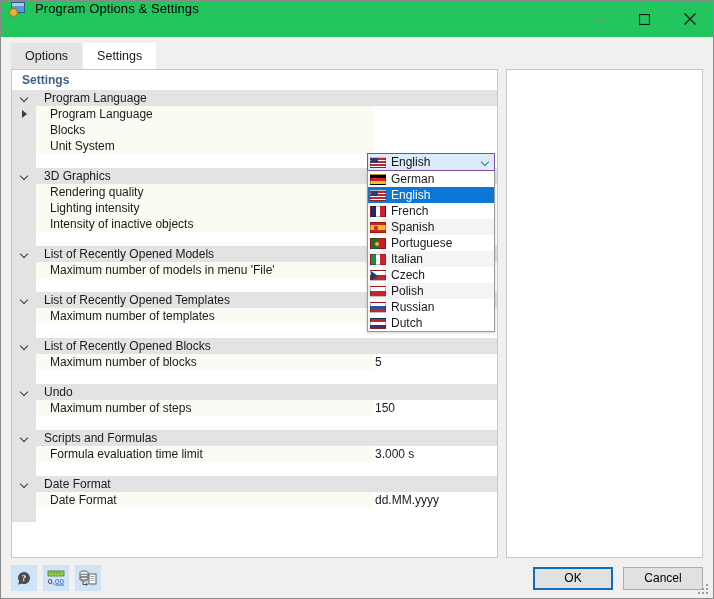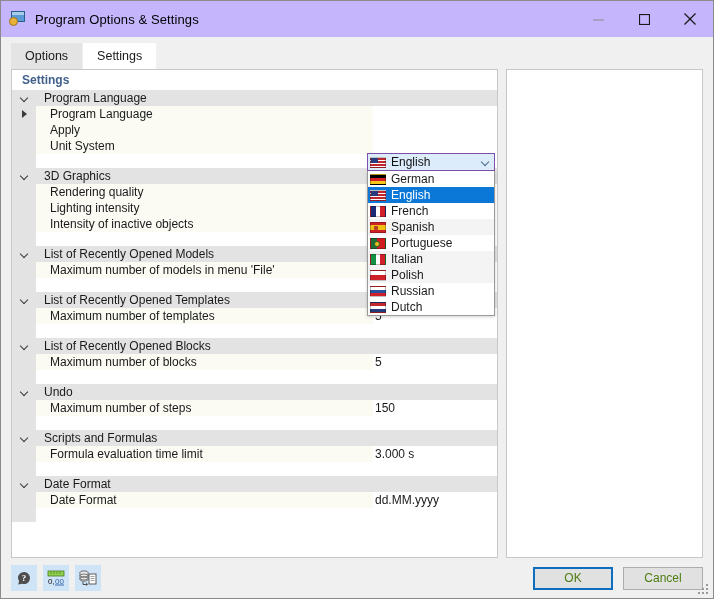--- a/index.html
+++ b/index.html
@@ -11,22 +11,22 @@
   }
   .window{
     position:relative;width:714px;height:599px;
     box-sizing:border-box;
     border:1px solid #8a8a8a;
     background:#f0f0f0;
     display:flex;flex-direction:column;
   }
   
   .titlebar{
-    height:36px;flex:0 0 36px;background:#c4b5fd;
-    display:flex;align-items:center;position:relative;
+    height:36px;flex:0 0 36px;background:#22c55e;
+    display:flex;position:relative;
   }
   .app-icon{
     width:18px;height:18px;margin-left:8px;margin-right:8px;
     position:relative;flex:0 0 18px;
   }
   .app-icon .win{
     position:absolute;left:2px;top:1px;width:14px;height:11px;
     background:#5b9bd5;border:1px solid #2a5f8f;box-sizing:border-box;
   }
   .app-icon .win::after{
@@ -162,21 +162,21 @@
     display:flex;align-items:center;padding:0 10px;box-sizing:border-box;
   }
   .tool-icons{display:flex;gap:6px;align-items:center;}
   .tool-btn{
     width:26px;height:26px;background:#cfe4f6;
     display:flex;align-items:center;justify-content:center;
   }
   .btn-group{position:absolute;right:10px;display:flex;gap:10px;}
   .dlg-btn{
     width:80px;height:23px;line-height:21px;text-align:center;font-size:12px;
-    background:#e1e1e1;border:1px solid #adadad;box-sizing:border-box;color:#4d7c0f;
+    background:#e1e1e1;border:1px solid #adadad;box-sizing:border-box;color:#000000;
   }
   .dlg-btn.default{border:2px solid #0d6ebf;background:#e1e1e1;line-height:19px;}
   .grip{
     position:absolute;right:3px;bottom:2px;width:12px;height:12px;
   }
   .grip i{position:absolute;width:2px;height:2px;background:#9a9a9a;display:block;}
 </style>
 </head>
 <body>
 
@@ -227,21 +227,21 @@
           </div>
           <div class="row item">
             <div class="gutter">
               <span class="tri"></span>
             </div>
             <div class="label">Program Language</div>
             <div class="valcell"></div>
           </div>
           <div class="row item">
             <div class="gutter"></div>
-            <div class="label">Apply</div>
+            <div class="label">Blocks</div>
             <div class="valcell"></div>
           </div>
           <div class="row item">
             <div class="gutter"></div>
             <div class="label">Unit System</div>
             <div class="valcell"></div>
           </div>
           <div class="row spacer">
             <div class="gutter"></div>
             <div class="label"></div>
@@ -414,20 +414,26 @@
           </div>
           <div class="opt">
             <span class="flag" style="background: linear-gradient(90deg, rgb(29, 107, 53) 0px, rgb(29, 107, 53) 40%, rgb(208, 28, 31) 40%);">
               <span style="position:absolute;left:2.5px;top:2px;width:6px;height:6px;border-radius:50%;background:#f2c014;border:1px solid #1d6b35;box-sizing:border-box"></span>
             </span>
             <span class="oname">Portuguese</span>
           </div>
           <div class="opt alt">
             <span class="flag" style="background: linear-gradient(90deg, rgb(19, 145, 69) 0px, rgb(19, 145, 69) 33.3%, rgb(255, 255, 255) 33.3%, rgb(255, 255, 255) 66.6%, rgb(208, 33, 42) 66.6%);"></span>
             <span class="oname">Italian</span>
+          </div>
+          <div class="opt">
+            <span class="flag" style="background: linear-gradient(rgb(255, 255, 255) 0px, rgb(255, 255, 255) 50%, rgb(208, 33, 42) 50%);">
+              <span style="position:absolute;left:0;top:0;width:0;height:0;border-left:7px solid #1b3d77;border-top:5px solid transparent;border-bottom:5px solid transparent"></span>
+            </span>
+            <span class="oname">Czech</span>
           </div>
           <div class="opt alt">
             <span class="flag" style="background: linear-gradient(rgb(255, 255, 255) 0px, rgb(255, 255, 255) 50%, rgb(208, 33, 42) 50%);"></span>
             <span class="oname">Polish</span>
           </div>
           <div class="opt">
             <span class="flag" style="background: linear-gradient(rgb(255, 255, 255) 0px, rgb(255, 255, 255) 33.3%, rgb(42, 80, 160) 33.3%, rgb(42, 80, 160) 66.6%, rgb(208, 33, 42) 66.6%);"></span>
             <span class="oname">Russian</span>
           </div>
           <div class="opt">

